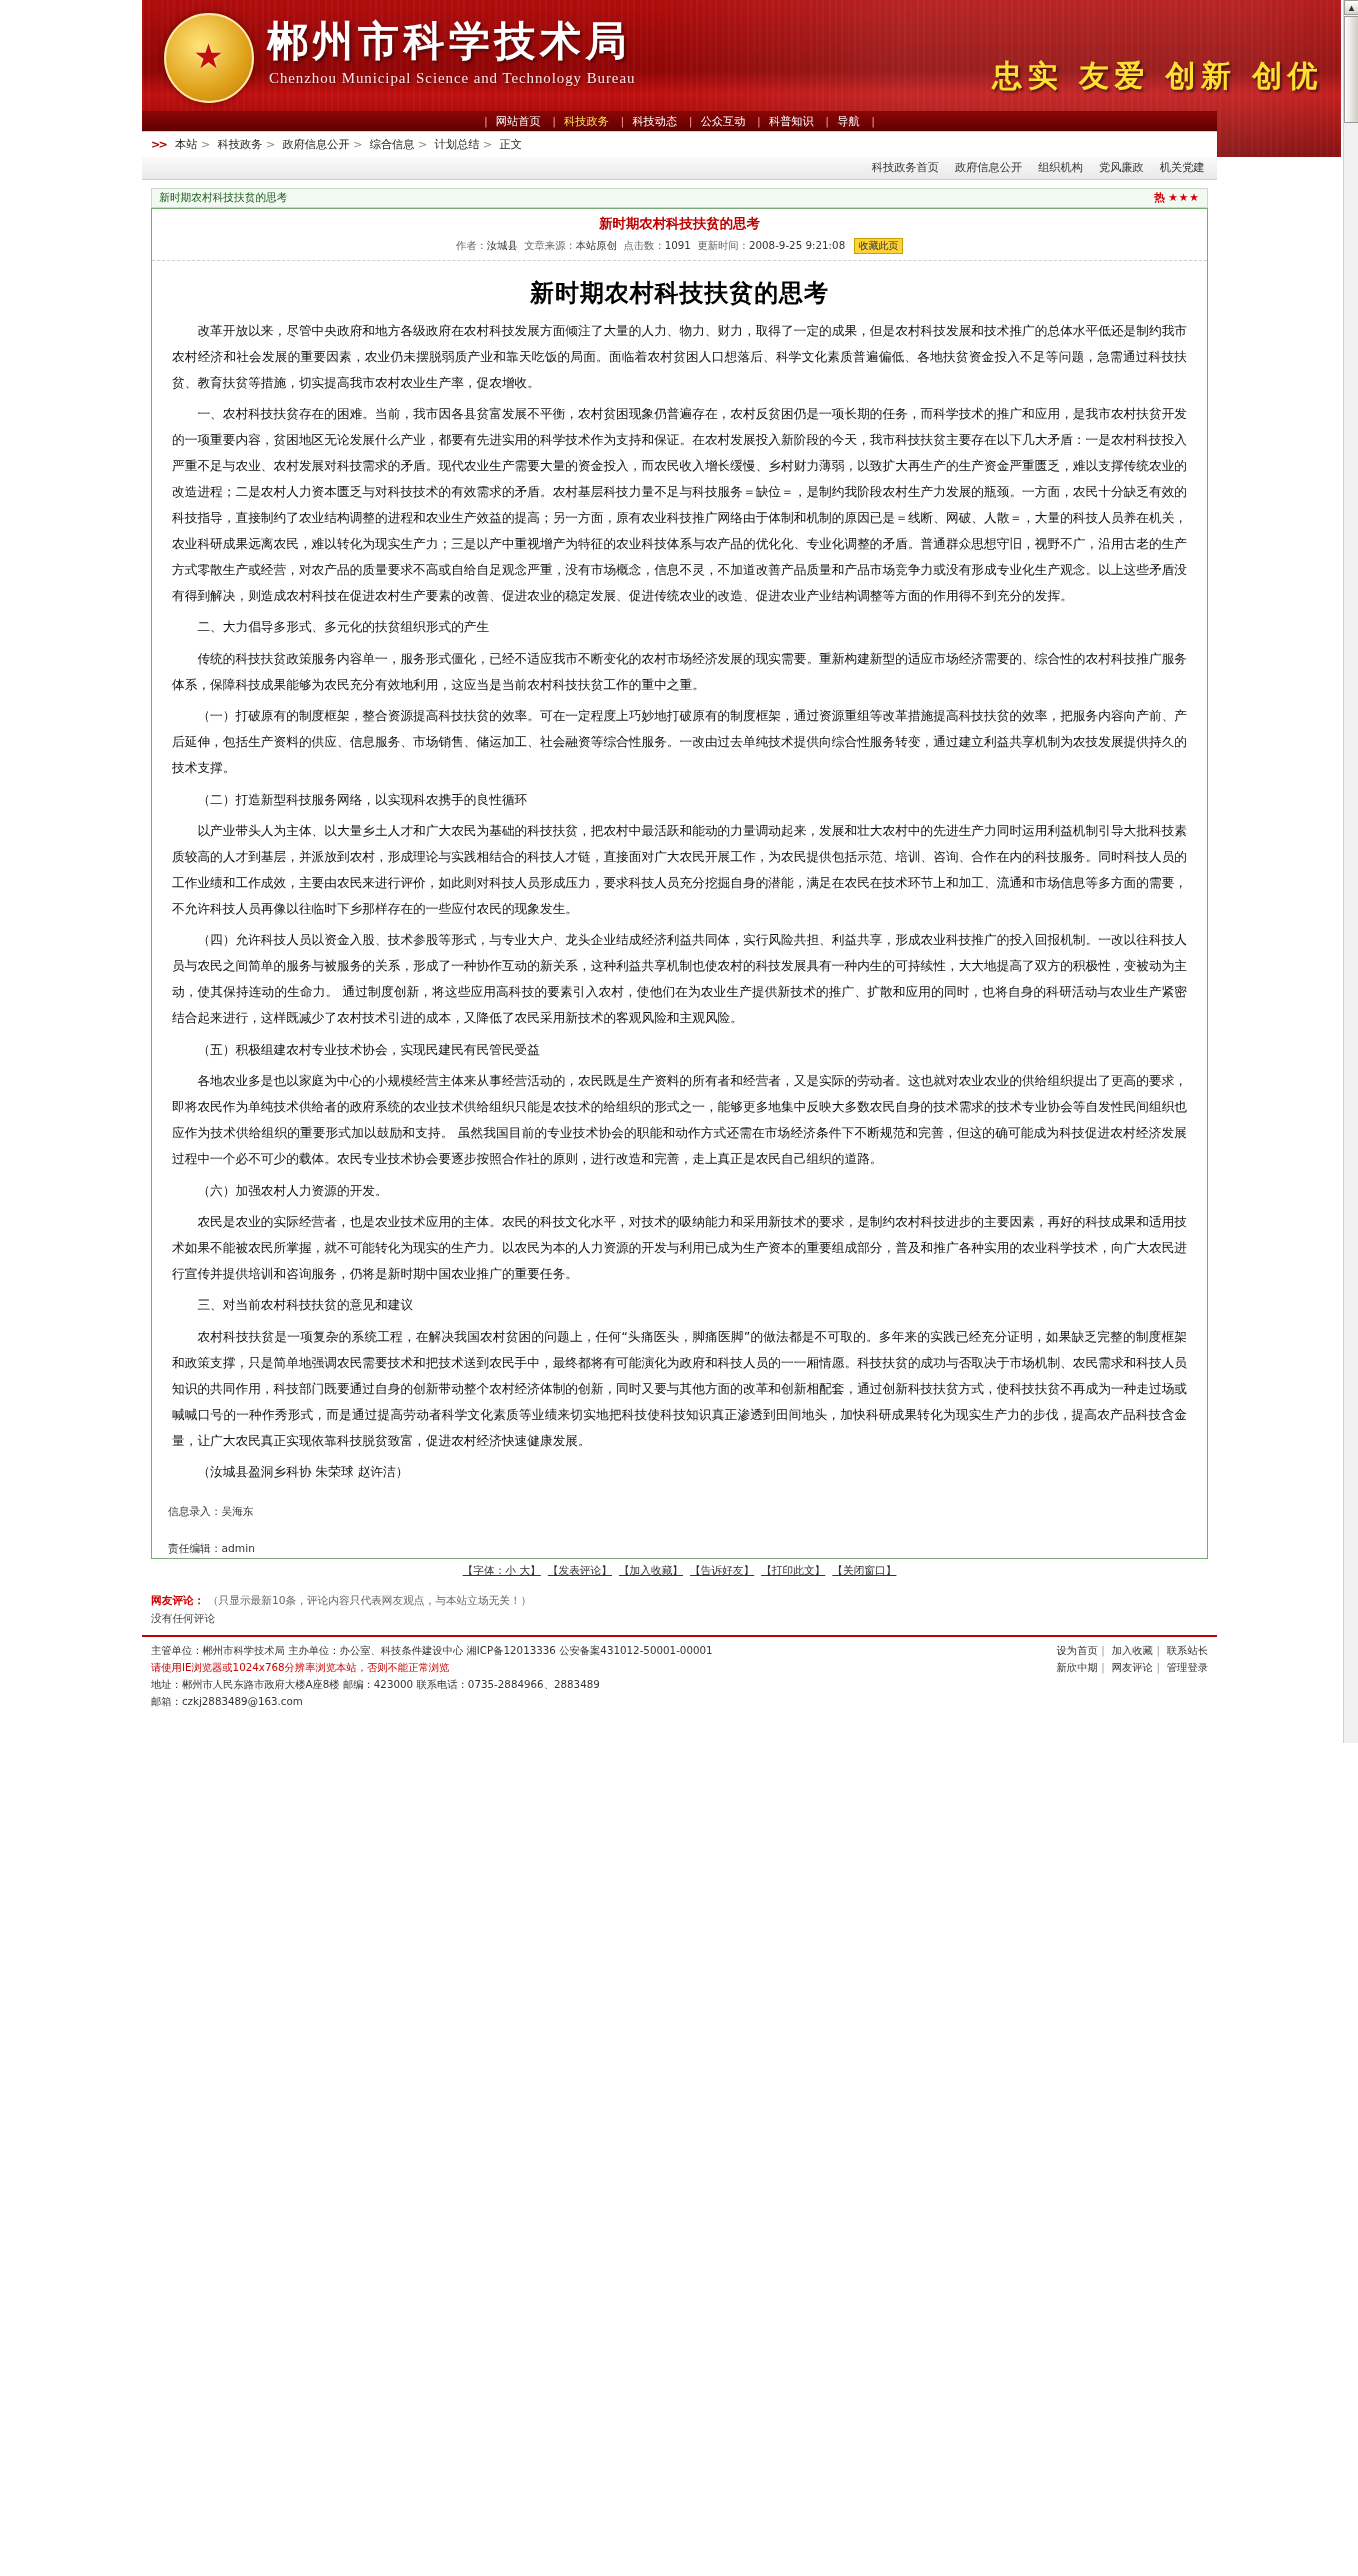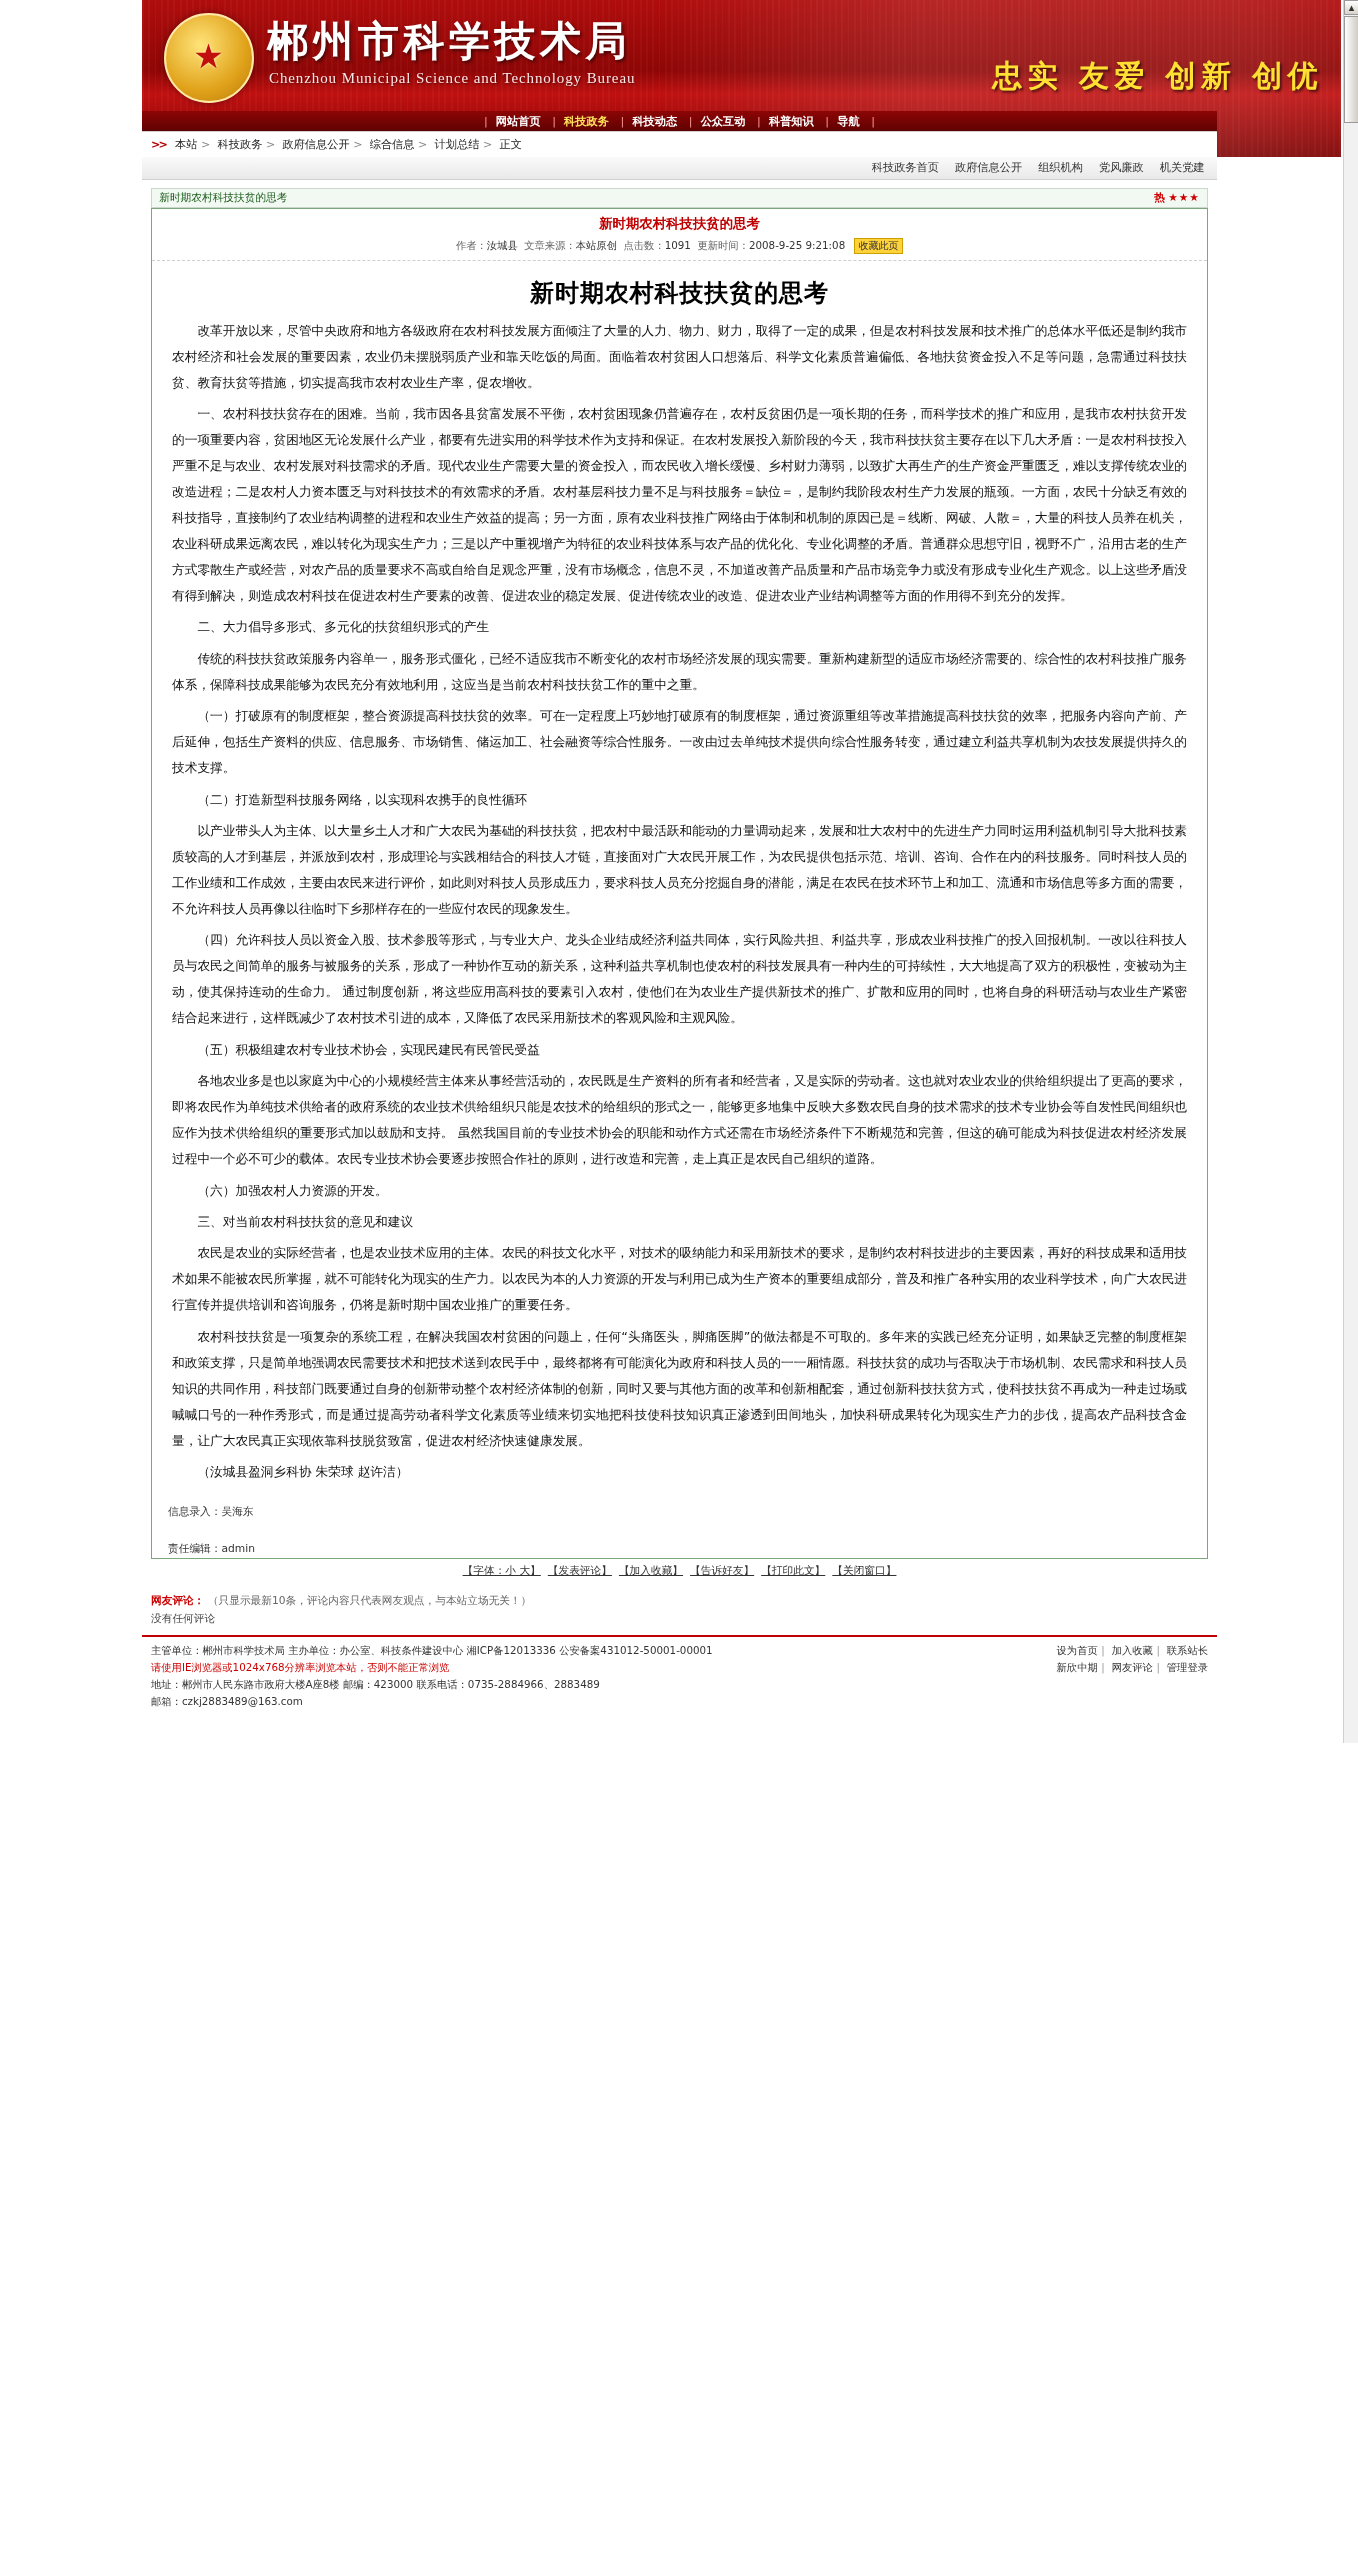--- a/index.html
+++ b/index.html
@@ -31,21 +31,21 @@
   .emblem:after{content:"★";position:absolute;left:50%;top:48%;transform:translate(-50%,-50%);
     font-size:34px;color:#c10f0f;text-shadow:0 0 3.6px #fff3b0;}
   .btitle{position:absolute;left:125px;top:14.3px;color:#fff;font-size:41px;font-weight:bold;
     letter-spacing:4.5px;text-shadow:1.8px 1.8px 3.6px rgba(0,0,0,.55);font-family:"DejaVu Sans",sans-serif;}
   .bsub{position:absolute;left:127px;top:70px;color:#ffe7e7;font-size:15px;letter-spacing:0.9px;
     font-family:"Liberation Serif",serif;text-shadow:0.9px 0.9px 1.8px rgba(0,0,0,.5);text-align:center;}
   .bslogan{position:absolute;right:18px;top:56px;color:#ffe033;font-size:30px;font-weight:bold;
     letter-spacing:5.4px;text-shadow:1.8px 1.8px 2.7px rgba(0,0,0,.6);}
   .navbar{position:absolute;left:0;bottom:25px;width:1075px;height:21.5px;
     background:linear-gradient(#8d0505,#5d0202);color:#fff;font-size:11.2px;line-height:21.5px;text-align:center;}
-  .navbar span{margin:0 1.8px;color:#ffffff;font-weight:bold;}
+  .navbar span{margin:0 1.8px;color:#ffffff;}
   .navbar span.on{color:#ffe45c;}
   .navbar i{color:#ff9a9a;font-style:normal;margin:0 6.3px;}
   .breadbar{position:absolute;left:0;bottom:0;width:1075px;height:25px;background:#ffffff;
     border-top:0.9px solid #cfcfcf;color:#333;font-size:11.2px;line-height:25px;}
   .breadbar .gt{color:#b00000;font-weight:bold;margin:0 5.4px 0 9px;letter-spacing:-1.8px;}
   .breadbar a{color:#222;text-decoration:none;}
   .breadbar .sep{margin:0 3.6px;color:#888;}
 
   
   .subnav{width:1075px;height:22.4px;background:linear-gradient(#fafafa,#e9e9e9);
@@ -169,22 +169,22 @@
           <p>一、农村科技扶贫存在的困难。当前，我市因各县贫富发展不平衡，农村贫困现象仍普遍存在，农村反贫困仍是一项长期的任务，而科学技术的推广和应用，是我市农村扶贫开发的一项重要内容，贫困地区无论发展什么产业，都要有先进实用的科学技术作为支持和保证。在农村发展投入新阶段的今天，我市科技扶贫主要存在以下几大矛盾：一是农村科技投入严重不足与农业、农村发展对科技需求的矛盾。现代农业生产需要大量的资金投入，而农民收入增长缓慢、乡村财力薄弱，以致扩大再生产的生产资金严重匮乏，难以支撑传统农业的改造进程；二是农村人力资本匮乏与对科技技术的有效需求的矛盾。农村基层科技力量不足与科技服务＝缺位＝，是制约我阶段农村生产力发展的瓶颈。一方面，农民十分缺乏有效的科技指导，直接制约了农业结构调整的进程和农业生产效益的提高；另一方面，原有农业科技推广网络由于体制和机制的原因已是＝线断、网破、人散＝，大量的科技人员养在机关，农业科研成果远离农民，难以转化为现实生产力；三是以产中重视增产为特征的农业科技体系与农产品的优化化、专业化调整的矛盾。普通群众思想守旧，视野不广，沿用古老的生产方式零散生产或经营，对农产品的质量要求不高或自给自足观念严重，没有市场概念，信息不灵，不加道改善产品质量和产品市场竞争力或没有形成专业化生产观念。以上这些矛盾没有得到解决，则造成农村科技在促进农村生产要素的改善、促进农业的稳定发展、促进传统农业的改造、促进农业产业结构调整等方面的作用得不到充分的发挥。</p>
           <p>二、大力倡导多形式、多元化的扶贫组织形式的产生</p>
           <p>传统的科技扶贫政策服务内容单一，服务形式僵化，已经不适应我市不断变化的农村市场经济发展的现实需要。重新构建新型的适应市场经济需要的、综合性的农村科技推广服务体系，保障科技成果能够为农民充分有效地利用，这应当是当前农村科技扶贫工作的重中之重。</p>
           <p>（一）打破原有的制度框架，整合资源提高科技扶贫的效率。可在一定程度上巧妙地打破原有的制度框架，通过资源重组等改革措施提高科技扶贫的效率，把服务内容向产前、产后延伸，包括生产资料的供应、信息服务、市场销售、储运加工、社会融资等综合性服务。一改由过去单纯技术提供向综合性服务转变，通过建立利益共享机制为农技发展提供持久的技术支撑。</p>
           <p>（二）打造新型科技服务网络，以实现科农携手的良性循环</p>
           <p>以产业带头人为主体、以大量乡土人才和广大农民为基础的科技扶贫，把农村中最活跃和能动的力量调动起来，发展和壮大农村中的先进生产力同时运用利益机制引导大批科技素质较高的人才到基层，并派放到农村，形成理论与实践相结合的科技人才链，直接面对广大农民开展工作，为农民提供包括示范、培训、咨询、合作在内的科技服务。同时科技人员的工作业绩和工作成效，主要由农民来进行评价，如此则对科技人员形成压力，要求科技人员充分挖掘自身的潜能，满足在农民在技术环节上和加工、流通和市场信息等多方面的需要，不允许科技人员再像以往临时下乡那样存在的一些应付农民的现象发生。</p>
           <p>（四）允许科技人员以资金入股、技术参股等形式，与专业大户、龙头企业结成经济利益共同体，实行风险共担、利益共享，形成农业科技推广的投入回报机制。一改以往科技人员与农民之间简单的服务与被服务的关系，形成了一种协作互动的新关系，这种利益共享机制也使农村的科技发展具有一种内生的可持续性，大大地提高了双方的积极性，变被动为主动，使其保持连动的生命力。  通过制度创新，将这些应用高科技的要素引入农村，使他们在为农业生产提供新技术的推广、扩散和应用的同时，也将自身的科研活动与农业生产紧密结合起来进行，这样既减少了农村技术引进的成本，又降低了农民采用新技术的客观风险和主观风险。</p>
           <p>（五）积极组建农村专业技术协会，实现民建民有民管民受益</p>
           <p>各地农业多是也以家庭为中心的小规模经营主体来从事经营活动的，农民既是生产资料的所有者和经营者，又是实际的劳动者。这也就对农业农业的供给组织提出了更高的要求，即将农民作为单纯技术供给者的政府系统的农业技术供给组织只能是农技术的给组织的形式之一，能够更多地集中反映大多数农民自身的技术需求的技术专业协会等自发性民间组织也应作为技术供给组织的重要形式加以鼓励和支持。  虽然我国目前的专业技术协会的职能和动作方式还需在市场经济条件下不断规范和完善，但这的确可能成为科技促进农村经济发展过程中一个必不可少的载体。农民专业技术协会要逐步按照合作社的原则，进行改造和完善，走上真正是农民自己组织的道路。</p>
           <p>（六）加强农村人力资源的开发。</p>
+          <p>农民是农业的实际经营者，也是农业技术应用的主体。农民的科技文化水平，对技术的吸纳能力和采用新技术的要求，是制约农村科技进步的主要因素，再好的科技成果和适用技术如果不能被农民所掌握，就不可能转化为现实的生产力。以农民为本的人力资源的开发与利用已成为生产资本的重要组成部分，普及和推广各种实用的农业科学技术，向广大农民进行宣传并提供培训和咨询服务，仍将是新时期中国农业推广的重要任务。</p>
           <p>三、对当前农村科技扶贫的意见和建议</p>
-          <p>农民是农业的实际经营者，也是农业技术应用的主体。农民的科技文化水平，对技术的吸纳能力和采用新技术的要求，是制约农村科技进步的主要因素，再好的科技成果和适用技术如果不能被农民所掌握，就不可能转化为现实的生产力。以农民为本的人力资源的开发与利用已成为生产资本的重要组成部分，普及和推广各种实用的农业科学技术，向广大农民进行宣传并提供培训和咨询服务，仍将是新时期中国农业推广的重要任务。</p>
           <p>农村科技扶贫是一项复杂的系统工程，在解决我国农村贫困的问题上，任何“头痛医头，脚痛医脚”的做法都是不可取的。多年来的实践已经充分证明，如果缺乏完整的制度框架和政策支撑，只是简单地强调农民需要技术和把技术送到农民手中，最终都将有可能演化为政府和科技人员的一一厢情愿。科技扶贫的成功与否取决于市场机制、农民需求和科技人员知识的共同作用，科技部门既要通过自身的创新带动整个农村经济体制的创新，同时又要与其他方面的改革和创新相配套，通过创新科技扶贫方式，使科技扶贫不再成为一种走过场或喊喊口号的一种作秀形式，而是通过提高劳动者科学文化素质等业绩来切实地把科技使科技知识真正渗透到田间地头，加快科研成果转化为现实生产力的步伐，提高农产品科技含金量，让广大农民真正实现依靠科技脱贫致富，促进农村经济快速健康发展。</p>
           <p class="sign">（汝城县盈洞乡科协  朱荣球 赵许洁）</p>
         </div>
 
         <div class="editline">
           <span>
             <span>信息录入：</span><span>吴海东</span>
           </span>
           <span>
             <span>责任编辑：</span><span>admin</span>

